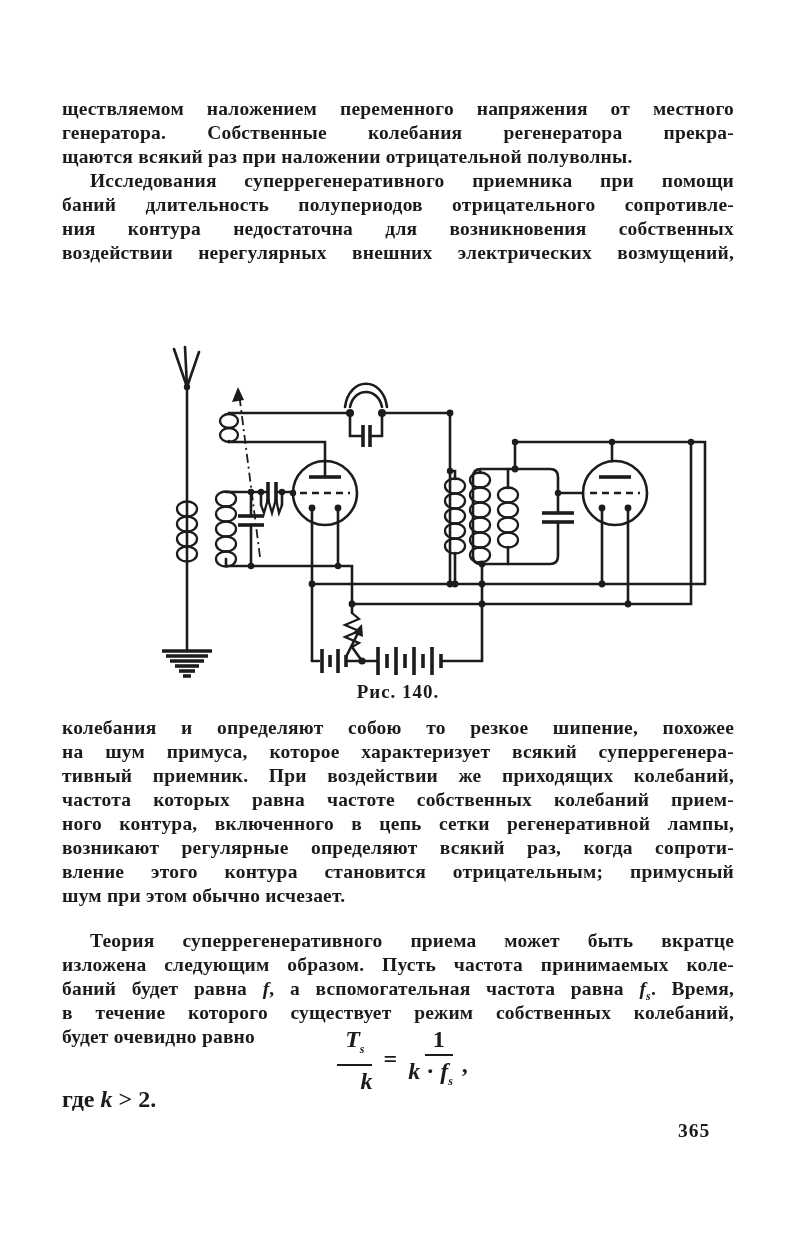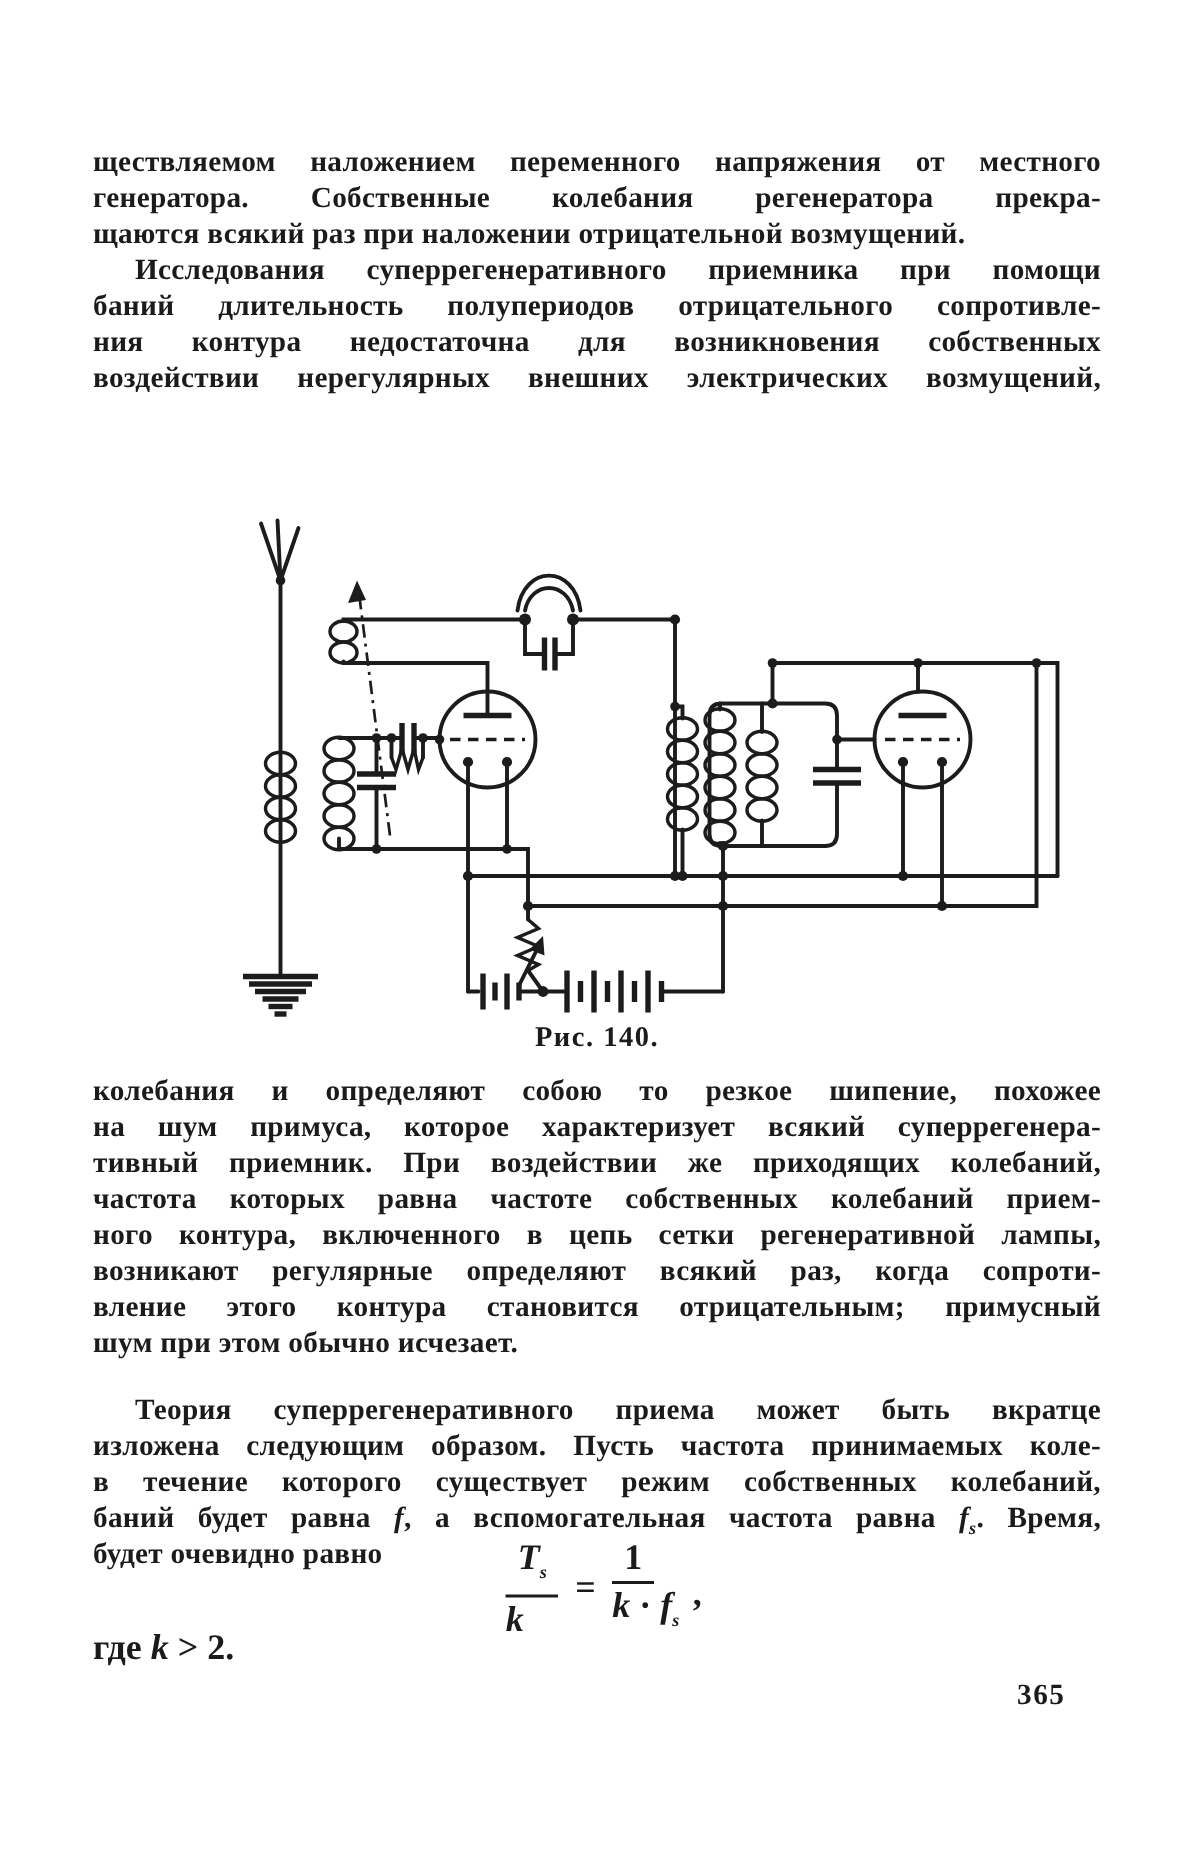--- a/index.html
+++ b/index.html
@@ -11,21 +11,21 @@
   .ln.end{text-align-last:left;}
   .ln.ind{text-indent:28px;}
   .ln.parabreak{margin-top:21px;}
   .it{font-style:italic;}
   sub{font-size:12px;}
   .figure-wrap{position:absolute;left:148px;top:343px;width:562px;height:338px;}
   .caption{position:absolute;left:62px;top:681px;width:672px;text-align:center;
            font-size:19px;font-weight:700;letter-spacing:1px;}
   .formula{position:absolute;left:62px;top:1026px;width:672px;text-align:center;
            font-size:24px;font-weight:700;}
-  .frac{display:inline-flex;flex-direction:column;align-items:flex-start;vertical-align:middle;margin:0 9px;}
+  .frac{display:inline-flex;flex-direction:column;align-items:flex-end;vertical-align:middle;margin:0 9px;}
   .fnum{display:block;border-bottom:2.4px solid #1b1b1b;padding:0 8px 2px;line-height:26px;}
   .fden{display:block;padding-top:2px;line-height:26px;}
   .feq{display:inline-block;vertical-align:middle;margin:0 2px;}
   .fcomma{display:inline-block;vertical-align:bottom;line-height:60px;}
   .where-line{position:absolute;left:62px;top:1086px;font-size:24px;font-weight:700;}
   .pagenum{position:absolute;left:678px;top:1120px;font-size:19.5px;font-weight:700;letter-spacing:1px;}
   svg .w{stroke:#1c1c1c;stroke-width:2.6;fill:none;stroke-linecap:round;}
   svg .thick{stroke:#1c1c1c;stroke-width:3.6;fill:none;stroke-linecap:butt;}
   svg .coil{stroke:#1c1c1c;stroke-width:2.3;fill:none;}
   svg .dot{fill:#1c1c1c;stroke:none;}
@@ -34,21 +34,21 @@
   svg .head{fill:#1c1c1c;stroke:none;}
 </style>
 </head>
 <body>
 
 <div class="page">
 
   <div class="tcol" style="top:97px;">
     <div class="ln">ществляемом наложением переменного напряжения от местного</div>
     <div class="ln">генератора. Собственные колебания регенератора прекра-</div>
-    <div class="ln end">щаются всякий раз при наложении отрицательной возмущений.</div>
+    <div class="ln end">щаются всякий раз при наложении отрицательной полуволны.</div>
     <div class="ln ind">Исследования суперрегенеративного приемника при помощи</div>
     <div class="ln">баний длительность полупериодов отрицательного сопротивле-</div>
     <div class="ln">ния контура недостаточна для возникновения собственных</div>
     <div class="ln">воздействии нерегулярных внешних электрических возмущений,</div>
   </div>
 
   <div class="figure-wrap">
     <svg width="562" height="338" viewBox="0 0 562 338">
 
       <g>
@@ -256,22 +256,22 @@
     <div class="ln">колебания и определяют собою то резкое шипение, похожее</div>
     <div class="ln">на шум примуса, которое характеризует всякий суперрегенера-</div>
     <div class="ln">тивный приемник. При воздействии же приходящих колебаний,</div>
     <div class="ln">частота которых равна частоте собственных колебаний прием-</div>
     <div class="ln">ного контура, включенного в цепь сетки регенеративной лампы,</div>
     <div class="ln">возникают регулярные определяют всякий раз, когда сопроти-</div>
     <div class="ln">вление этого контура становится отрицательным; примусный</div>
     <div class="ln end">шум при этом обычно исчезает.</div>
     <div class="ln ind parabreak">Теория суперрегенеративного приема может быть вкратце</div>
     <div class="ln">изложена следующим образом. Пусть частота принимаемых коле-</div>
+    <div class="ln"><span>баний будет равна </span><span style="font-style: italic;">f</span><span>, а вспомогательная частота равна </span><span style="font-style: italic;">f</span><sub style="font-style: italic;">s</sub><span>. Время,</span></div>
     <div class="ln">в течение которого существует режим собственных колебаний,</div>
-    <div class="ln"><span>баний будет равна </span><span style="font-style: italic;">f</span><span>, а вспомогательная частота равна </span><span style="font-style: italic;">f</span><sub style="font-style: italic;">s</sub><span>. Время,</span></div>
     <div class="ln end">будет очевидно равно</div>
   </div>
 
   <div class="formula">
     <span class="frac">
         <span class="fnum"><span class="it">T</span><sub class="it">s</sub></span>
         <span class="fden it">k</span>
       </span><span class="feq">=</span><span class="frac">
         <span class="fnum">1</span>
         <span class="fden"><span class="it">k</span><span> · </span><span class="it">f</span><sub class="it">s</sub></span>

